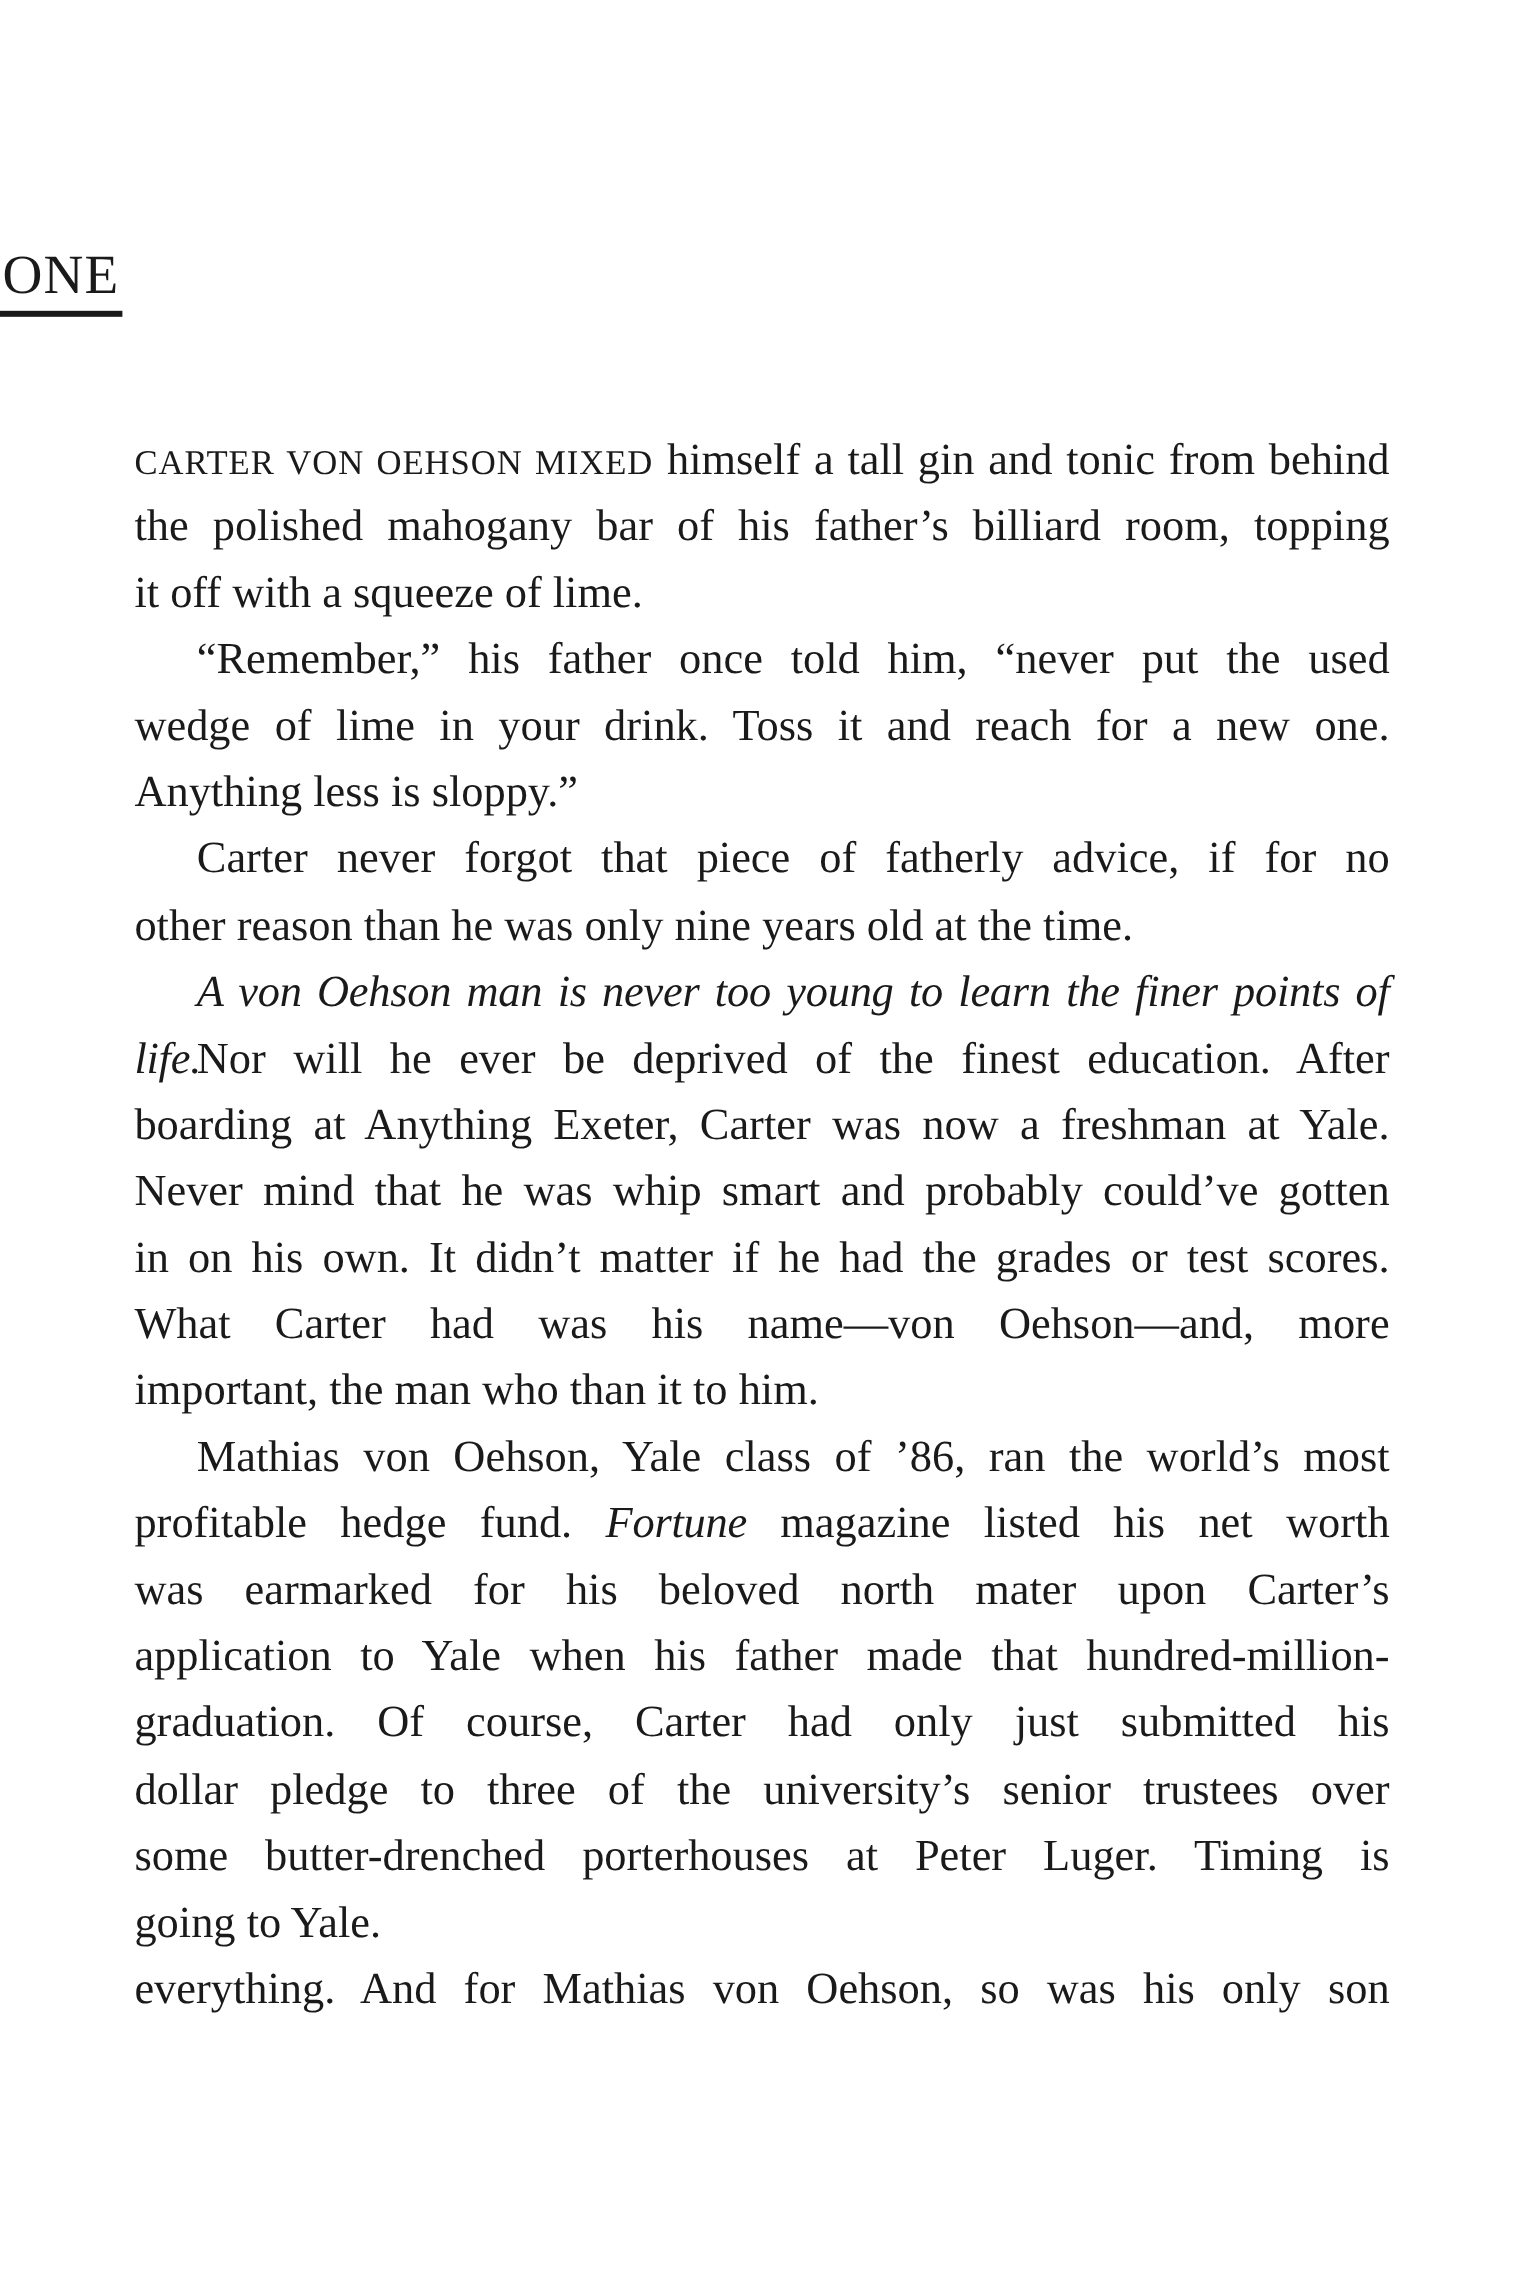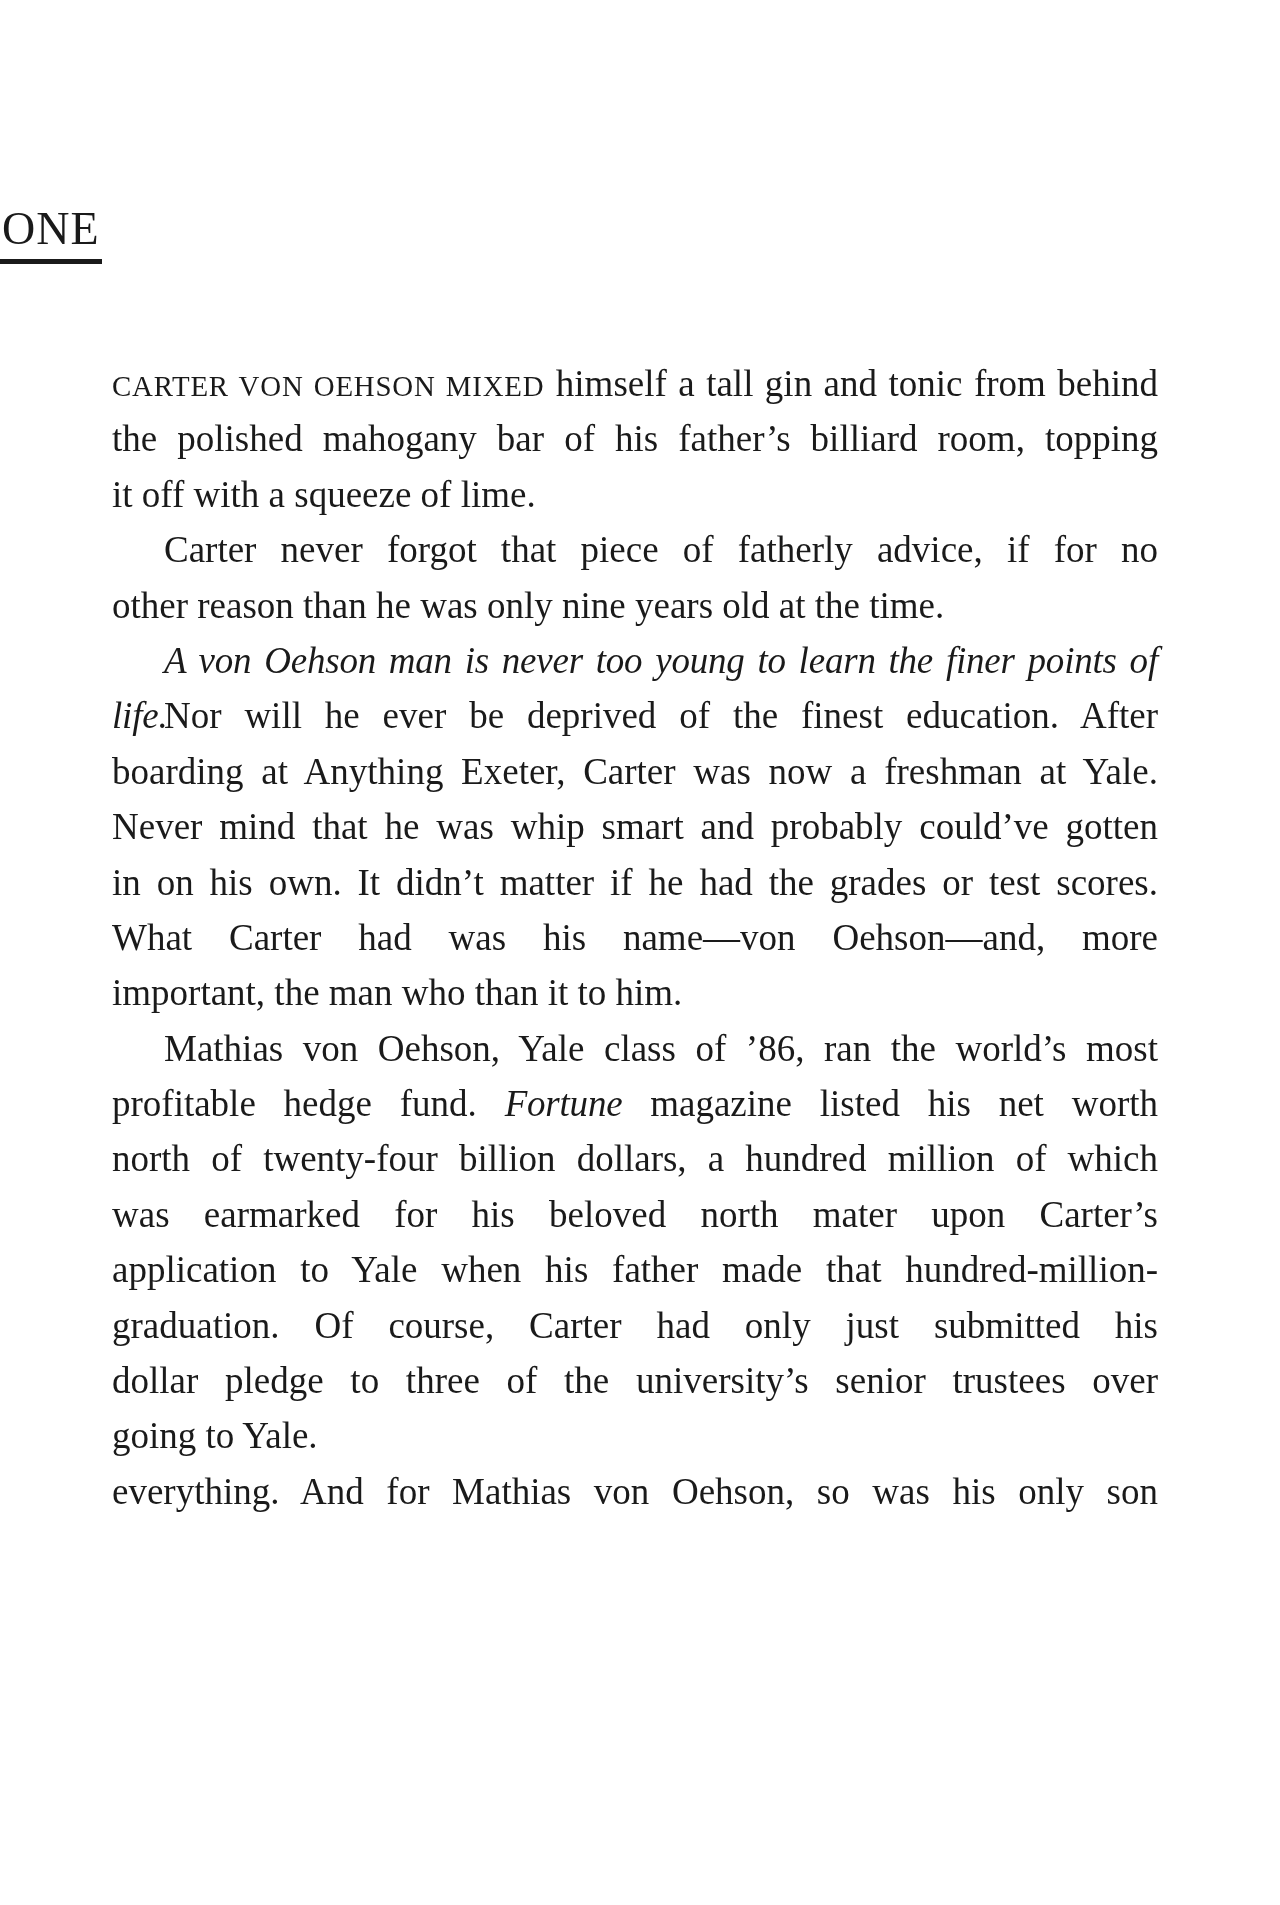--- a/index.html
+++ b/index.html
@@ -79,42 +79,47 @@
     <span class="chapter-heading">ONE</span>
   </div>
 
   <div class="text-block">
       <div>
         <div class="line"><span class="run-smallcaps">CARTER VON OEHSON MIXED</span><span class="run-normal"> himself a tall gin and tonic from behind</span></div>
         <div class="line"><span class="run-normal">the polished mahogany bar of his father’s billiard room, topping</span></div>
         <div class="line final"><span class="run-normal">it off with a squeeze of lime.</span></div>
       </div>
       <div>
+        <div class="line indent"><span class="run-normal">“Remember,” his father once told him, “never put the used</span></div>
+        <div class="line"><span class="run-normal">wedge of lime in your drink. Toss it and reach for a new one.</span></div>
+        <div class="line final"><span class="run-normal">Anything less is sloppy.”</span></div>
+      </div>
+      <div>
         <div class="line indent"><span class="run-normal">Carter never forgot that piece of fatherly advice, if for no</span></div>
         <div class="line final"><span class="run-normal">other reason than he was only nine years old at the time.</span></div>
       </div>
       <div>
         <div class="line final indent"><span class="run-italic">A von Oehson man is never too young to learn the finer points of life.</span></div>
       </div>
       <div>
         <div class="line indent"><span class="run-normal">Nor will he ever be deprived of the finest education. After</span></div>
         <div class="line"><span class="run-normal">boarding at Anything Exeter, Carter was now a freshman at Yale.</span></div>
         <div class="line"><span class="run-normal">Never mind that he was whip smart and probably could’ve gotten</span></div>
         <div class="line"><span class="run-normal">in on his own. It didn’t matter if he had the grades or test scores.</span></div>
         <div class="line"><span class="run-normal">What Carter had was his name—von Oehson—and, more</span></div>
         <div class="line final"><span class="run-normal">important, the man who than it to him.</span></div>
       </div>
       <div>
         <div class="line indent"><span class="run-normal">Mathias von Oehson, Yale class of ’86, ran the world’s most</span></div>
         <div class="line"><span class="run-normal">profitable hedge fund. </span><span class="run-italic">Fortune</span><span class="run-normal"> magazine listed his net worth</span></div>
-        <div class="line"><span class="run-normal">north of twenty-four billion dollars, a hundred million of which</span></div>
         <div class="line"><span class="run-normal">was earmarked for his beloved north mater upon Carter’s</span></div>
         <div class="line"><span class="run-normal">application to Yale when his father made that hundred-million-</span></div>
         <div class="line"><span class="run-normal">graduation. Of course, Carter had only just submitted his</span></div>
         <div class="line"><span class="run-normal">dollar pledge to three of the university’s senior trustees over</span></div>
+        <div class="line"><span class="run-normal">some butter-drenched porterhouses at Peter Luger. Timing is</span></div>
         <div class="line final"><span class="run-normal">going to Yale.</span></div>
         <div class="line"><span class="run-normal">everything. And for Mathias von Oehson, so was his only son</span></div>
       </div>
     </div>
 
   <div class="watermark">Copyrighted material</div>
 
 </div>
 
 </body></html>

